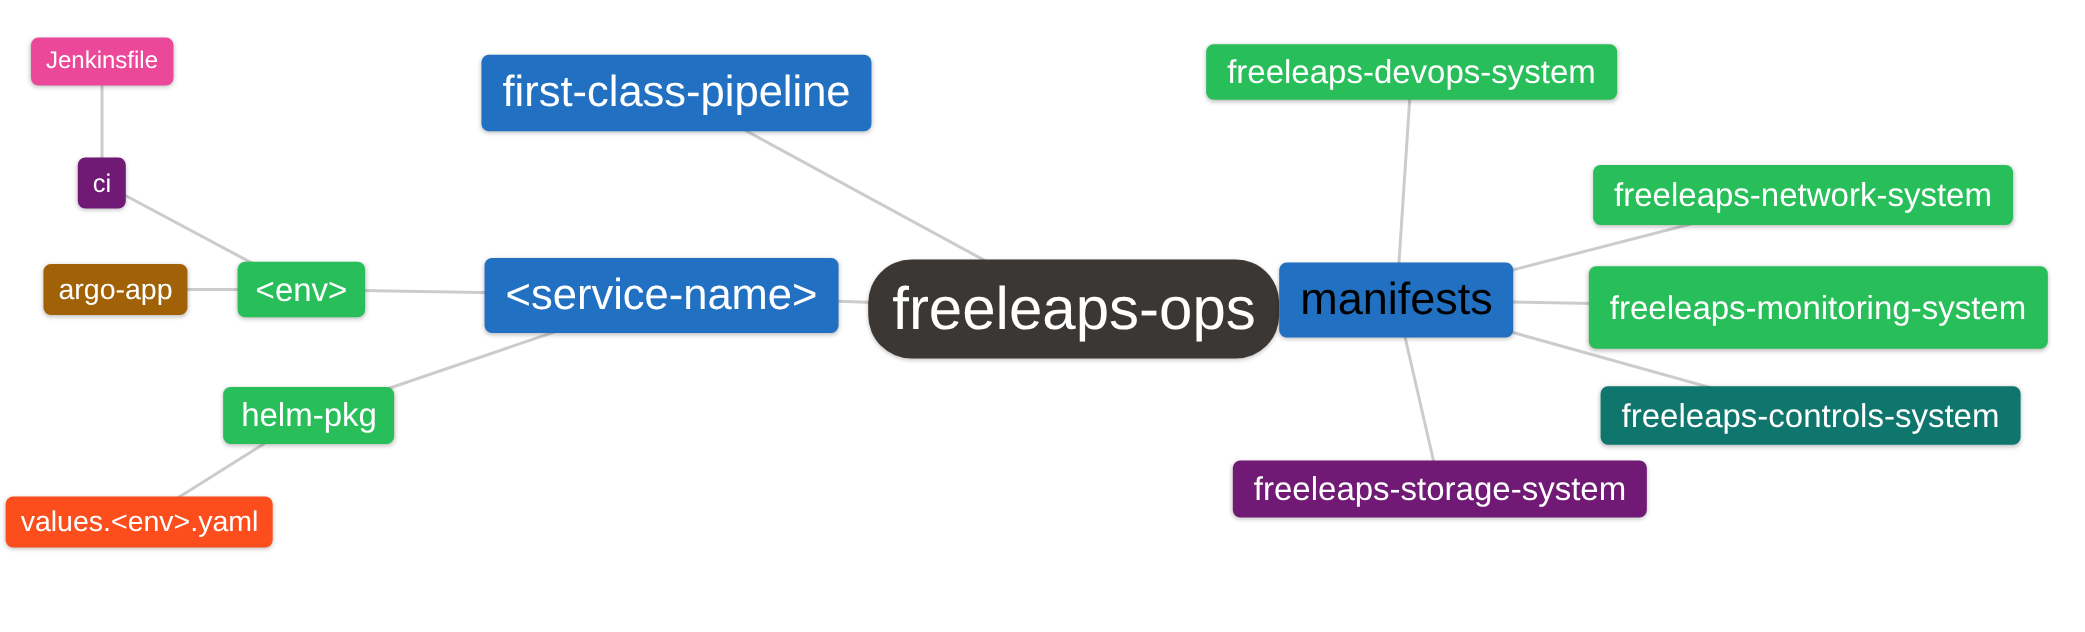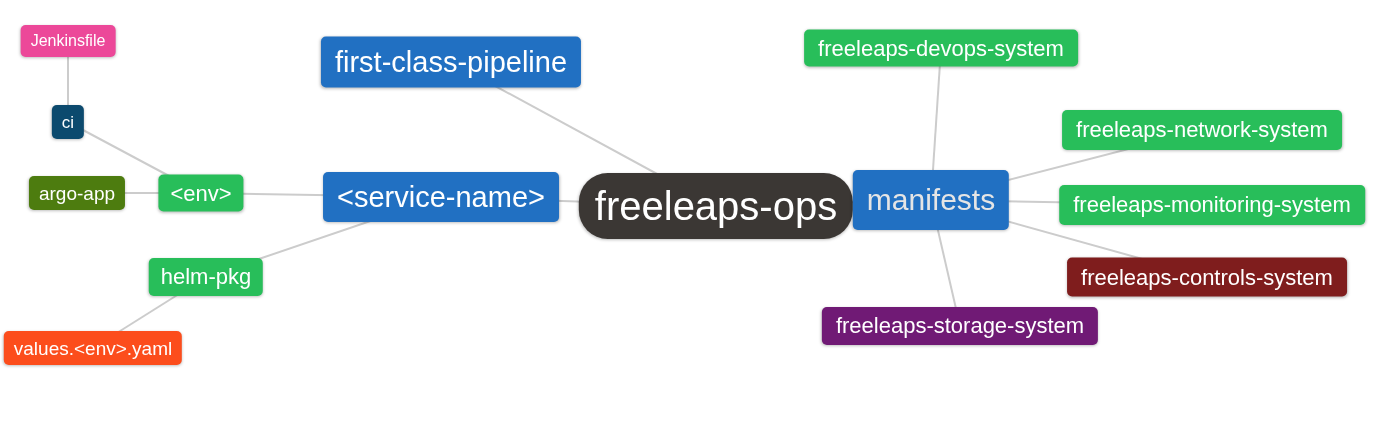--- a/index.html
+++ b/index.html
@@ -61,28 +61,28 @@
       <line x1="441" y1="197" x2="716" y2="206" stroke="#cccccc" stroke-width="2"></line>
       <line x1="716" y1="206" x2="931" y2="200" stroke="#cccccc" stroke-width="2"></line>
       <line x1="931" y1="200" x2="941" y2="48" stroke="#cccccc" stroke-width="2"></line>
       <line x1="931" y1="200" x2="1202" y2="130" stroke="#cccccc" stroke-width="2"></line>
       <line x1="931" y1="200" x2="1212" y2="205" stroke="#cccccc" stroke-width="2"></line>
       <line x1="931" y1="200" x2="1207" y2="277" stroke="#cccccc" stroke-width="2"></line>
       <line x1="931" y1="200" x2="960" y2="326" stroke="#cccccc" stroke-width="2"></line>
     </svg>
   <div class="nodes-layer" id="nodes-layer">
       <div class="node" style="left: 68px; top: 41px; height: 32px; font-size: 16px; padding: 0px 10px; background: #ec4899; color: rgb(255, 255, 255);">Jenkinsfile</div>
-      <div class="node" style="left: 68px; top: 122px; height: 34px; font-size: 17px; padding: 0px 10px; background: #0c4a6e; color: rgb(255, 255, 255);">ci</div>
-      <div class="node" style="left: 77px; top: 193px; height: 34px; font-size: 19px; padding: 0px 10px; background: #4d7c0f; color: rgb(255, 255, 255); text-align: right;">argo-app</div>
+      <div class="node" style="left: 68px; top: 122px; height: 34px; font-size: 17px; padding: 0px 10px; background: #701a75; color: rgb(255, 255, 255);">ci</div>
+      <div class="node" style="left: 77px; top: 193px; height: 34px; font-size: 19px; padding: 0px 10px; background: #a16207; color: rgb(255, 255, 255); text-align: right;">argo-app</div>
       <div class="node" style="left: 201px; top: 193px; height: 37px; font-size: 22px; padding: 0px 12px; background: rgb(40, 190, 90); color: rgb(255, 255, 255); text-align: center;">&lt;env&gt;</div>
       <div class="node" style="left: 206px; top: 277px; height: 38px; font-size: 22px; padding: 0px 12px; background: rgb(40, 190, 90); color: rgb(255, 255, 255); text-align: right;">helm-pkg</div>
       <div class="node" style="left: 93px; top: 348px; height: 32px; font-size: 19px; padding: 17px 10px; background: rgb(252, 77, 28); color: rgb(255, 255, 255);">values.&lt;env&gt;.yaml</div>
       <div class="node" style="left: 441px; top: 197px; height: 50px; font-size: 29px; padding: 0px 14px; background: rgb(33, 112, 194); color: rgb(255, 255, 255);">&lt;service-name&gt;</div>
       <div class="node" style="left: 451px; top: 62px; height: 51px; font-size: 29px; padding: 0px 14px; background: rgb(33, 112, 194); color: rgb(255, 255, 255);">first-class-pipeline</div>
       <div class="node" style="left: 716px; top: 206px; height: 66px; font-size: 40px; padding: 0px 16px; background: rgb(59, 55, 52); color: rgb(255, 255, 255); border-radius: 29px;">freeleaps-ops</div>
-      <div class="node" style="left: 931px; top: 200px; height: 60px; font-size: 30px; padding: 0px 14px; background: rgb(33, 112, 194); color: #e5e5e5;">manifests</div>
+      <div class="node" style="left: 931px; top: 200px; height: 50px; font-size: 30px; padding: 0px 14px; background: rgb(33, 112, 194); color: #000000;">manifests</div>
       <div class="node" style="left: 1202px; top: 130px; height: 40px; font-size: 22px; padding: 0px 14px; background: rgb(40, 190, 90); color: rgb(255, 255, 255);">freeleaps-network-system</div>
       <div class="node" style="left: 941px; top: 48px; height: 37px; font-size: 22px; padding: 0px 14px; background: rgb(40, 190, 90); color: rgb(255, 255, 255);">freeleaps-devops-system</div>
-      <div class="node" style="left: 1212px; top: 205px; height: 40px; font-size: 22px; padding: 0px 14px; background: rgb(40, 190, 90); color: rgb(255, 255, 255);">freeleaps-monitoring-system</div>
-      <div class="node" style="left: 1207px; top: 277px; height: 39px; font-size: 22px; padding: 0px 14px; background: #7f1d1d; color: rgb(255, 255, 255);">freeleaps-controls-system</div>
+      <div class="node" style="left: 1212px; top: 205px; height: 55px; font-size: 22px; padding: 0px 14px; background: rgb(40, 190, 90); color: rgb(255, 255, 255);">freeleaps-monitoring-system</div>
+      <div class="node" style="left: 1207px; top: 277px; height: 39px; font-size: 22px; padding: 0px 14px; background: #0f766e; color: rgb(255, 255, 255);">freeleaps-controls-system</div>
       <div class="node" style="left: 960px; top: 326px; height: 38px; font-size: 22px; padding: 0px 14px; background: #701a75; color: rgb(255, 255, 255);">freeleaps-storage-system</div>
     </div>
 </div>
 
 </body></html>

